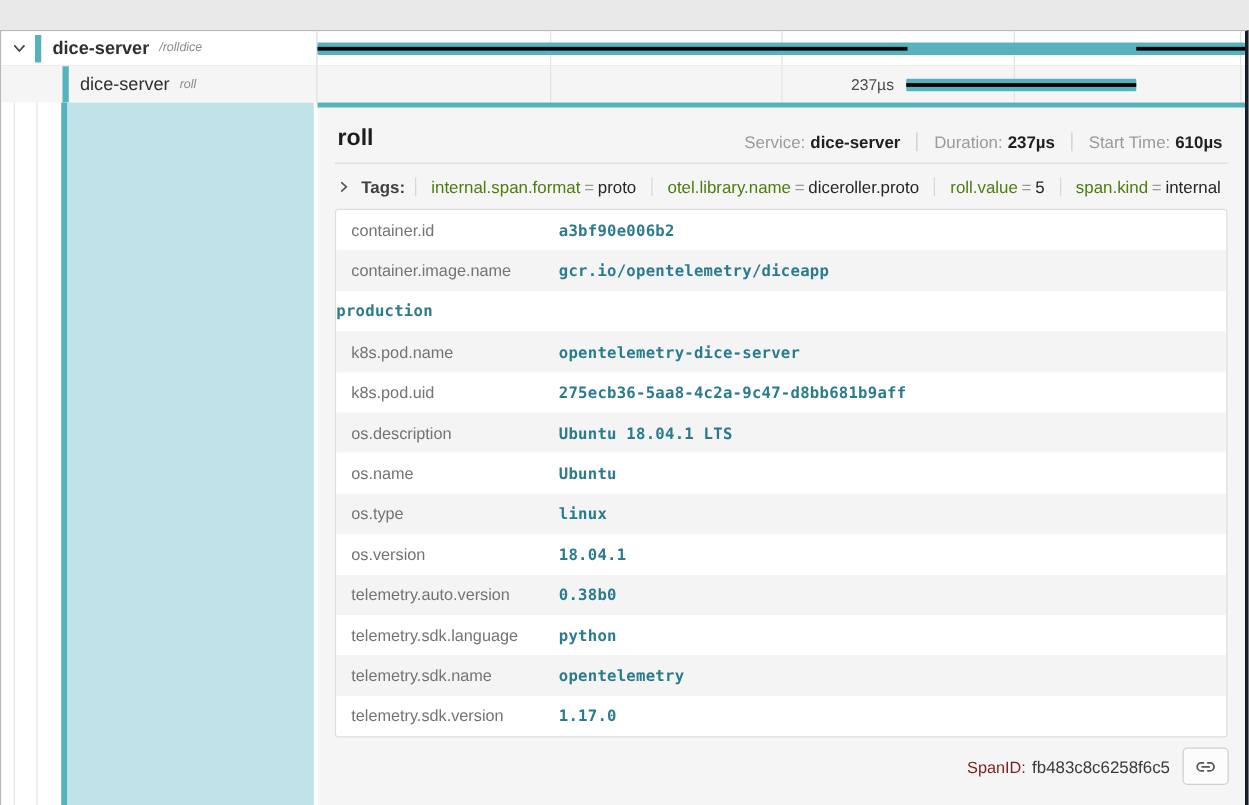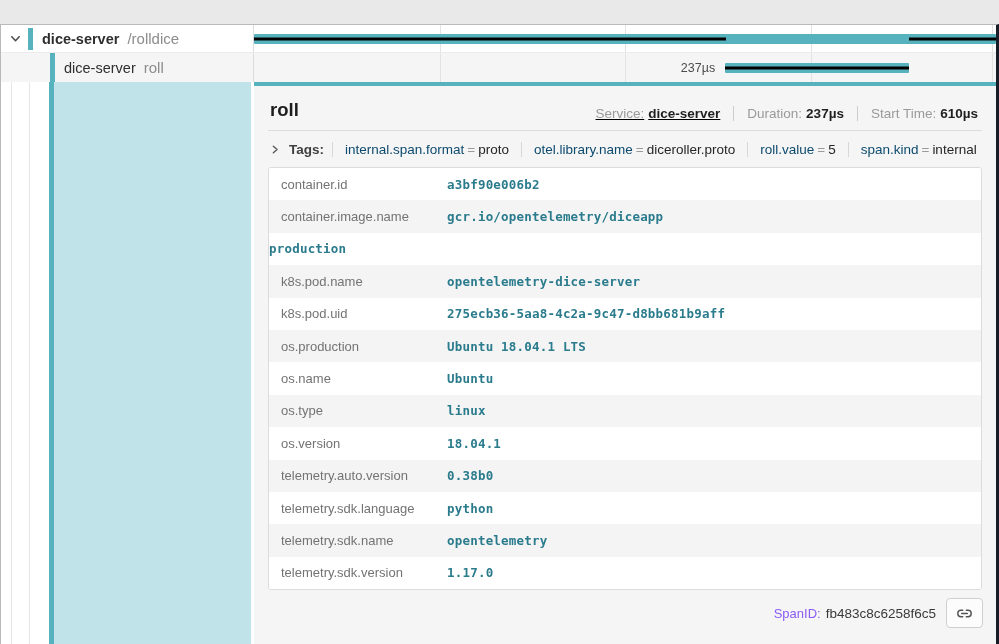--- a/index.html
+++ b/index.html
@@ -16,21 +16,21 @@
   .row2 { top:28px; height:29px; background:#f5f5f6; }
   .name-cell { width:253px; flex:0 0 253px; display:flex; align-items:center; border-right:1px solid #ddd; position:relative; cursor:pointer; }
   .row1 .name-cell { padding-left:7px; }
   .row2 .name-cell { padding-left:49px; }
   .chev { display:inline-flex; width:14px; height:14px; align-items:center; justify-content:center; color:#4a4a4a; margin-right:2px; }
   .color-bar { background:var(--span); flex:0 0 auto; }
   .row1 .color-bar { width:5px; height:22px; margin:0 9px 0 4px; }
   .row2 .color-bar { width:5px; height:100%; margin-right:9px; }
   .svc { font-size:14.5px; font-weight:600; color:#2f2f2f; white-space:nowrap; }
   .row2 .svc { font-weight:500; }
-  .op  { font-size:15px; color:#8c8c8c; margin-left:8px; white-space:nowrap; }
+  .op  { font-size:10px; color:#8c8c8c; margin-left:8px; white-space:nowrap;font-style:italic; }
 
   .tl-cell { flex:1; position:relative; }
   .gl { position:absolute; top:0; bottom:0; width:1px; background:#e3e3e3; }
   .gl.g25{ left:25%; } .gl.g50{ left:50%; } .gl.g75{ left:75%; } .gl.g99{ right:3px; }
   .bar { position:absolute; top:50%; transform:translateY(-50%); height:10px; background:var(--span); border-radius:1px; }
   .crit { position:absolute; top:50%; transform:translateY(-50%); height:3px; background:#000; z-index:2; }
   .dur-label { position:absolute; top:50%; transform:translateY(-50%); left:0; width:calc(63.5% - 10px); text-align:right; font-size:12.5px; color:#4c4c4c; }
 
   
   .left-pane { position:absolute; left:0; width:253px; top:57px; bottom:7px; background:#fff; }
@@ -41,44 +41,44 @@
 
   
   .detail {
     position:absolute; left:253px; right:0; top:57px; bottom:7px;
     background:#f5f5f5; border-top:4px solid var(--span); overflow:hidden;
   }
   .d-header { display:flex; justify-content:space-between; align-items:flex-end; margin:0 14px; padding:13px 2px 9px; border-bottom:1px solid #dcdcdc; }
   .d-title { font-size:18.5px; font-weight:600; color:#1d1d1d; }
   .d-meta { display:flex; align-items:baseline; }
   .m-item { padding:0 13px; border-left:1px solid #ccc; font-size:13.5px; white-space:nowrap; }
-  .m-item:first-child { border-left:none;text-decoration:underline; }
+  .m-item:first-child { border-left:none; }
   .m-item:last-child { padding-right:2px; }
   .m-label { color:#9a9a9a; }
   .m-value { color:#1f1f1f; font-weight:700; margin-left:4px; }
 
   .tags-row { display:flex; align-items:center; padding:11px 16px 7px; font-size:13.5px; cursor:pointer; }
   .tags-label { font-weight:700; color:#3f3f3f; margin:0 8px 0 7px; }
   .tag { padding:0 12px; border-left:1px solid #d7d7d7; white-space:nowrap; }
   .tag:first-of-type { border-left:none; padding-left:2px; }
-  .tag .k { color:#0c4a6e;text-align:right; }
+  .tag .k { color:#4d7c0f;text-align:right; }
   .tag .eq { color:#9a9a9a; padding:0 3px; }
   .tag .v { color:#262626; }
 
   .process-row { display:flex; align-items:center; padding:5px 16px 4px; font-size:13.5px; cursor:pointer; }
   .process-label { font-weight:700; color:#333; margin-left:7px; }
 
   .kv-table { margin:3px 14px 0; background:#fff; border:1px solid #dcdcdc; border-radius:3px; overflow:hidden; }
   .kv-row { display:flex; align-items:center; height:32.4px; background:#fff; }
   .kv-row:nth-child(even) { background:#f4f4f5; }
   .kv-key { flex:0 0 178px; padding-left:12px; font-size:13px; color:#737373; }
   .kv-val { font-family:"DejaVu Sans Mono", monospace; font-size:12.5px; font-weight:600; color:var(--value-text); letter-spacing:0.2px; }
 
   .d-footer { display:flex; justify-content:flex-end; align-items:center; padding:8px 13px 0; }
-  .sid-label { color:#8b5cf6; font-size:13px; }
+  .sid-label { color:#7f1d1d; font-size:13px; }
   .sid-value { color:#3a3a3a; font-size:13.5px; font-weight:500; margin:0 10px 0 5px; }
   .link-btn { width:37px; height:30px; border:1px solid #cfcfcf; border-radius:4px; background:#fcfcfc; display:flex; align-items:center; justify-content:center; cursor:pointer; color:#555; }
 
   .bottom-strip { position:absolute; left:0; right:0; bottom:0; height:7px; background:#fff; border-top:1px solid #b3b3b3; }
   svg { display:block; }
 </style>
 </head>
 <body>
 
 <div class="app">
@@ -182,21 +182,21 @@
         </div>
       <div class="kv-row">
           <span class="kv-key">k8s.pod.name</span>
           <span class="kv-val">opentelemetry-dice-server</span>
         </div>
       <div class="kv-row">
           <span class="kv-key">k8s.pod.uid</span>
           <span class="kv-val">275ecb36-5aa8-4c2a-9c47-d8bb681b9aff</span>
         </div>
       <div class="kv-row">
-          <span class="kv-key">os.production</span>
+          <span class="kv-key">os.description</span>
           <span class="kv-val">Ubuntu 18.04.1 LTS</span>
         </div>
       <div class="kv-row">
           <span class="kv-key">os.name</span>
           <span class="kv-val">Ubuntu</span>
         </div>
       <div class="kv-row">
           <span class="kv-key">os.type</span>
           <span class="kv-val">linux</span>
         </div>

